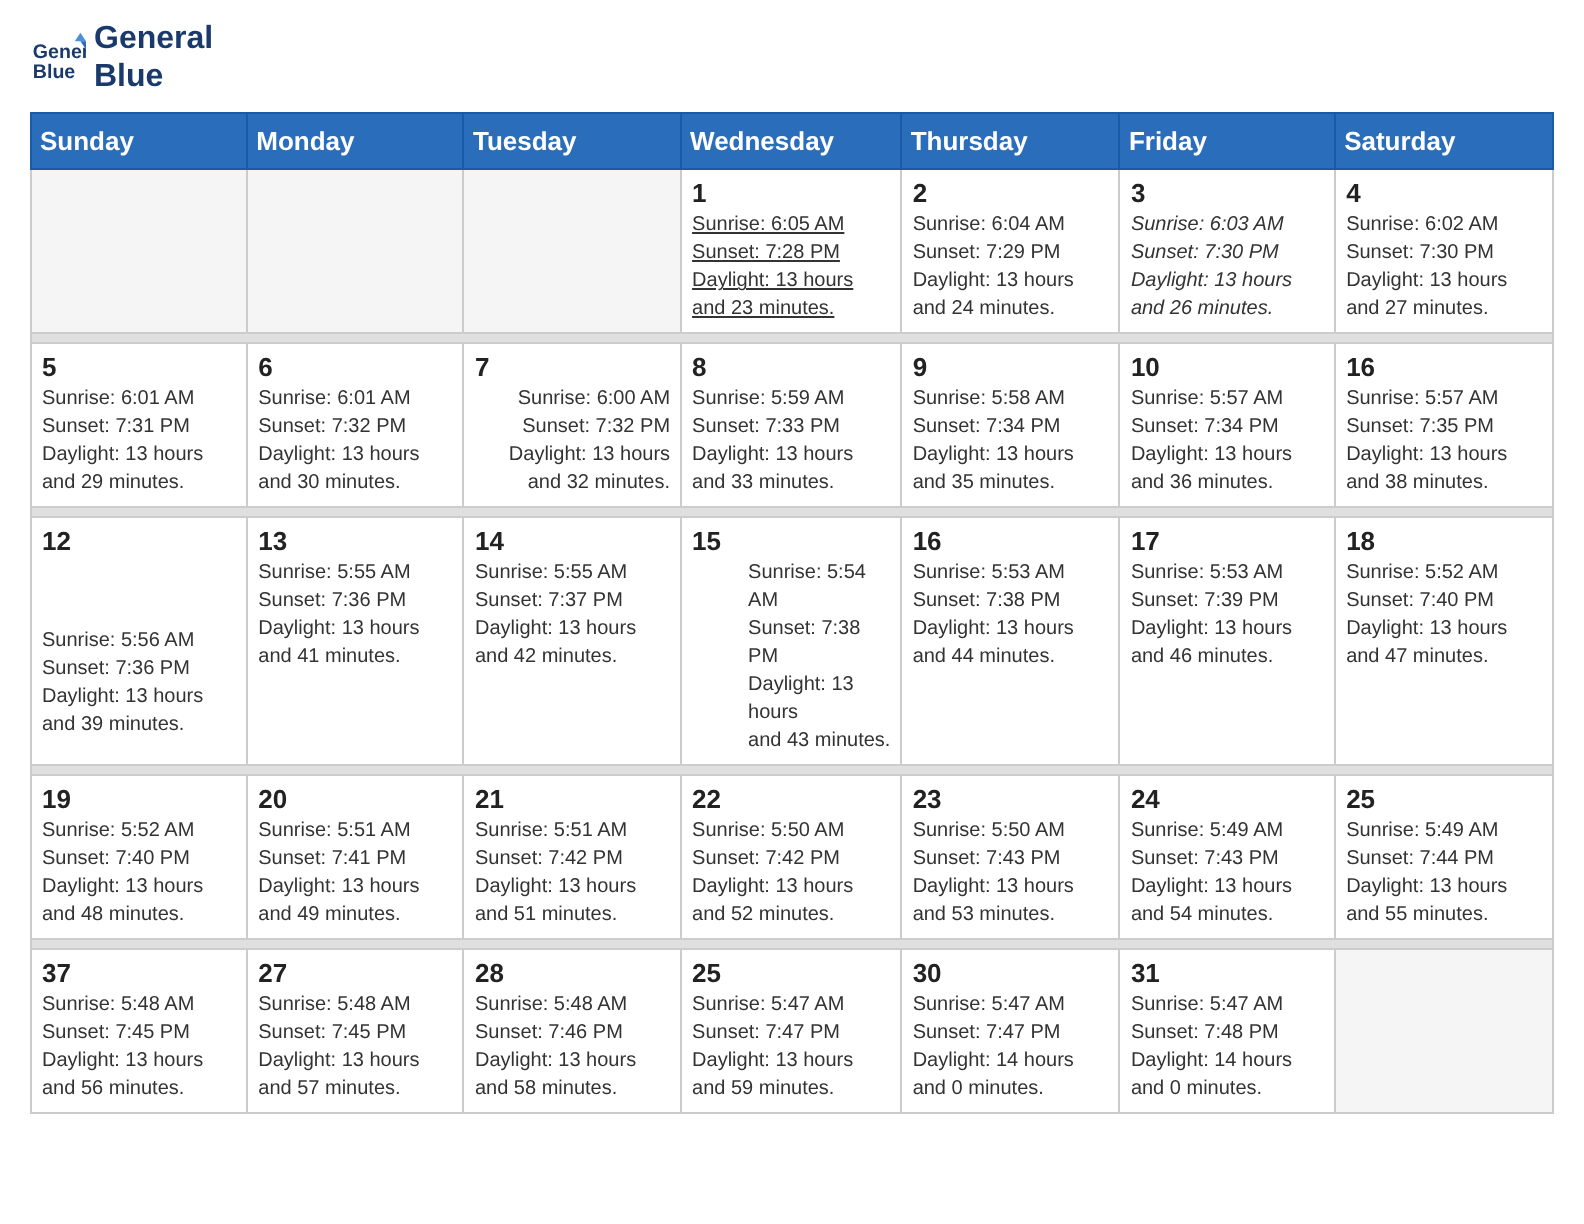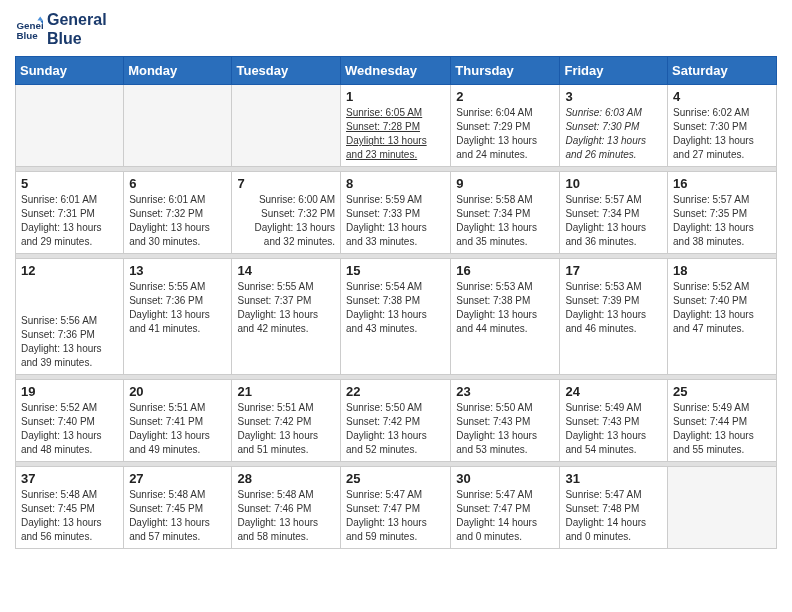--- a/index.html
+++ b/index.html
@@ -218,21 +218,21 @@
         </td>
         <td>
           <div class="day-num">14</div>
           <div class="day-info" style="white-space: pre-line;">Sunrise: 5:55 AM
 Sunset: 7:37 PM
 Daylight: 13 hours
 and 42 minutes.</div>
         </td>
         <td>
           <div class="day-num">15</div>
-          <div class="day-info" style="white-space: pre-line;">Sunrise: 5:54 AM
+          <div class="day-info" style="white-space: pre-line; margin-left: 28px;">Sunrise: 5:54 AM
 Sunset: 7:38 PM
 Daylight: 13 hours
 and 43 minutes.</div>
         </td>
         <td>
           <div class="day-num">16</div>
           <div class="day-info" style="white-space: pre-line;">Sunrise: 5:53 AM
 Sunset: 7:38 PM
 Daylight: 13 hours
 and 44 minutes.</div>

